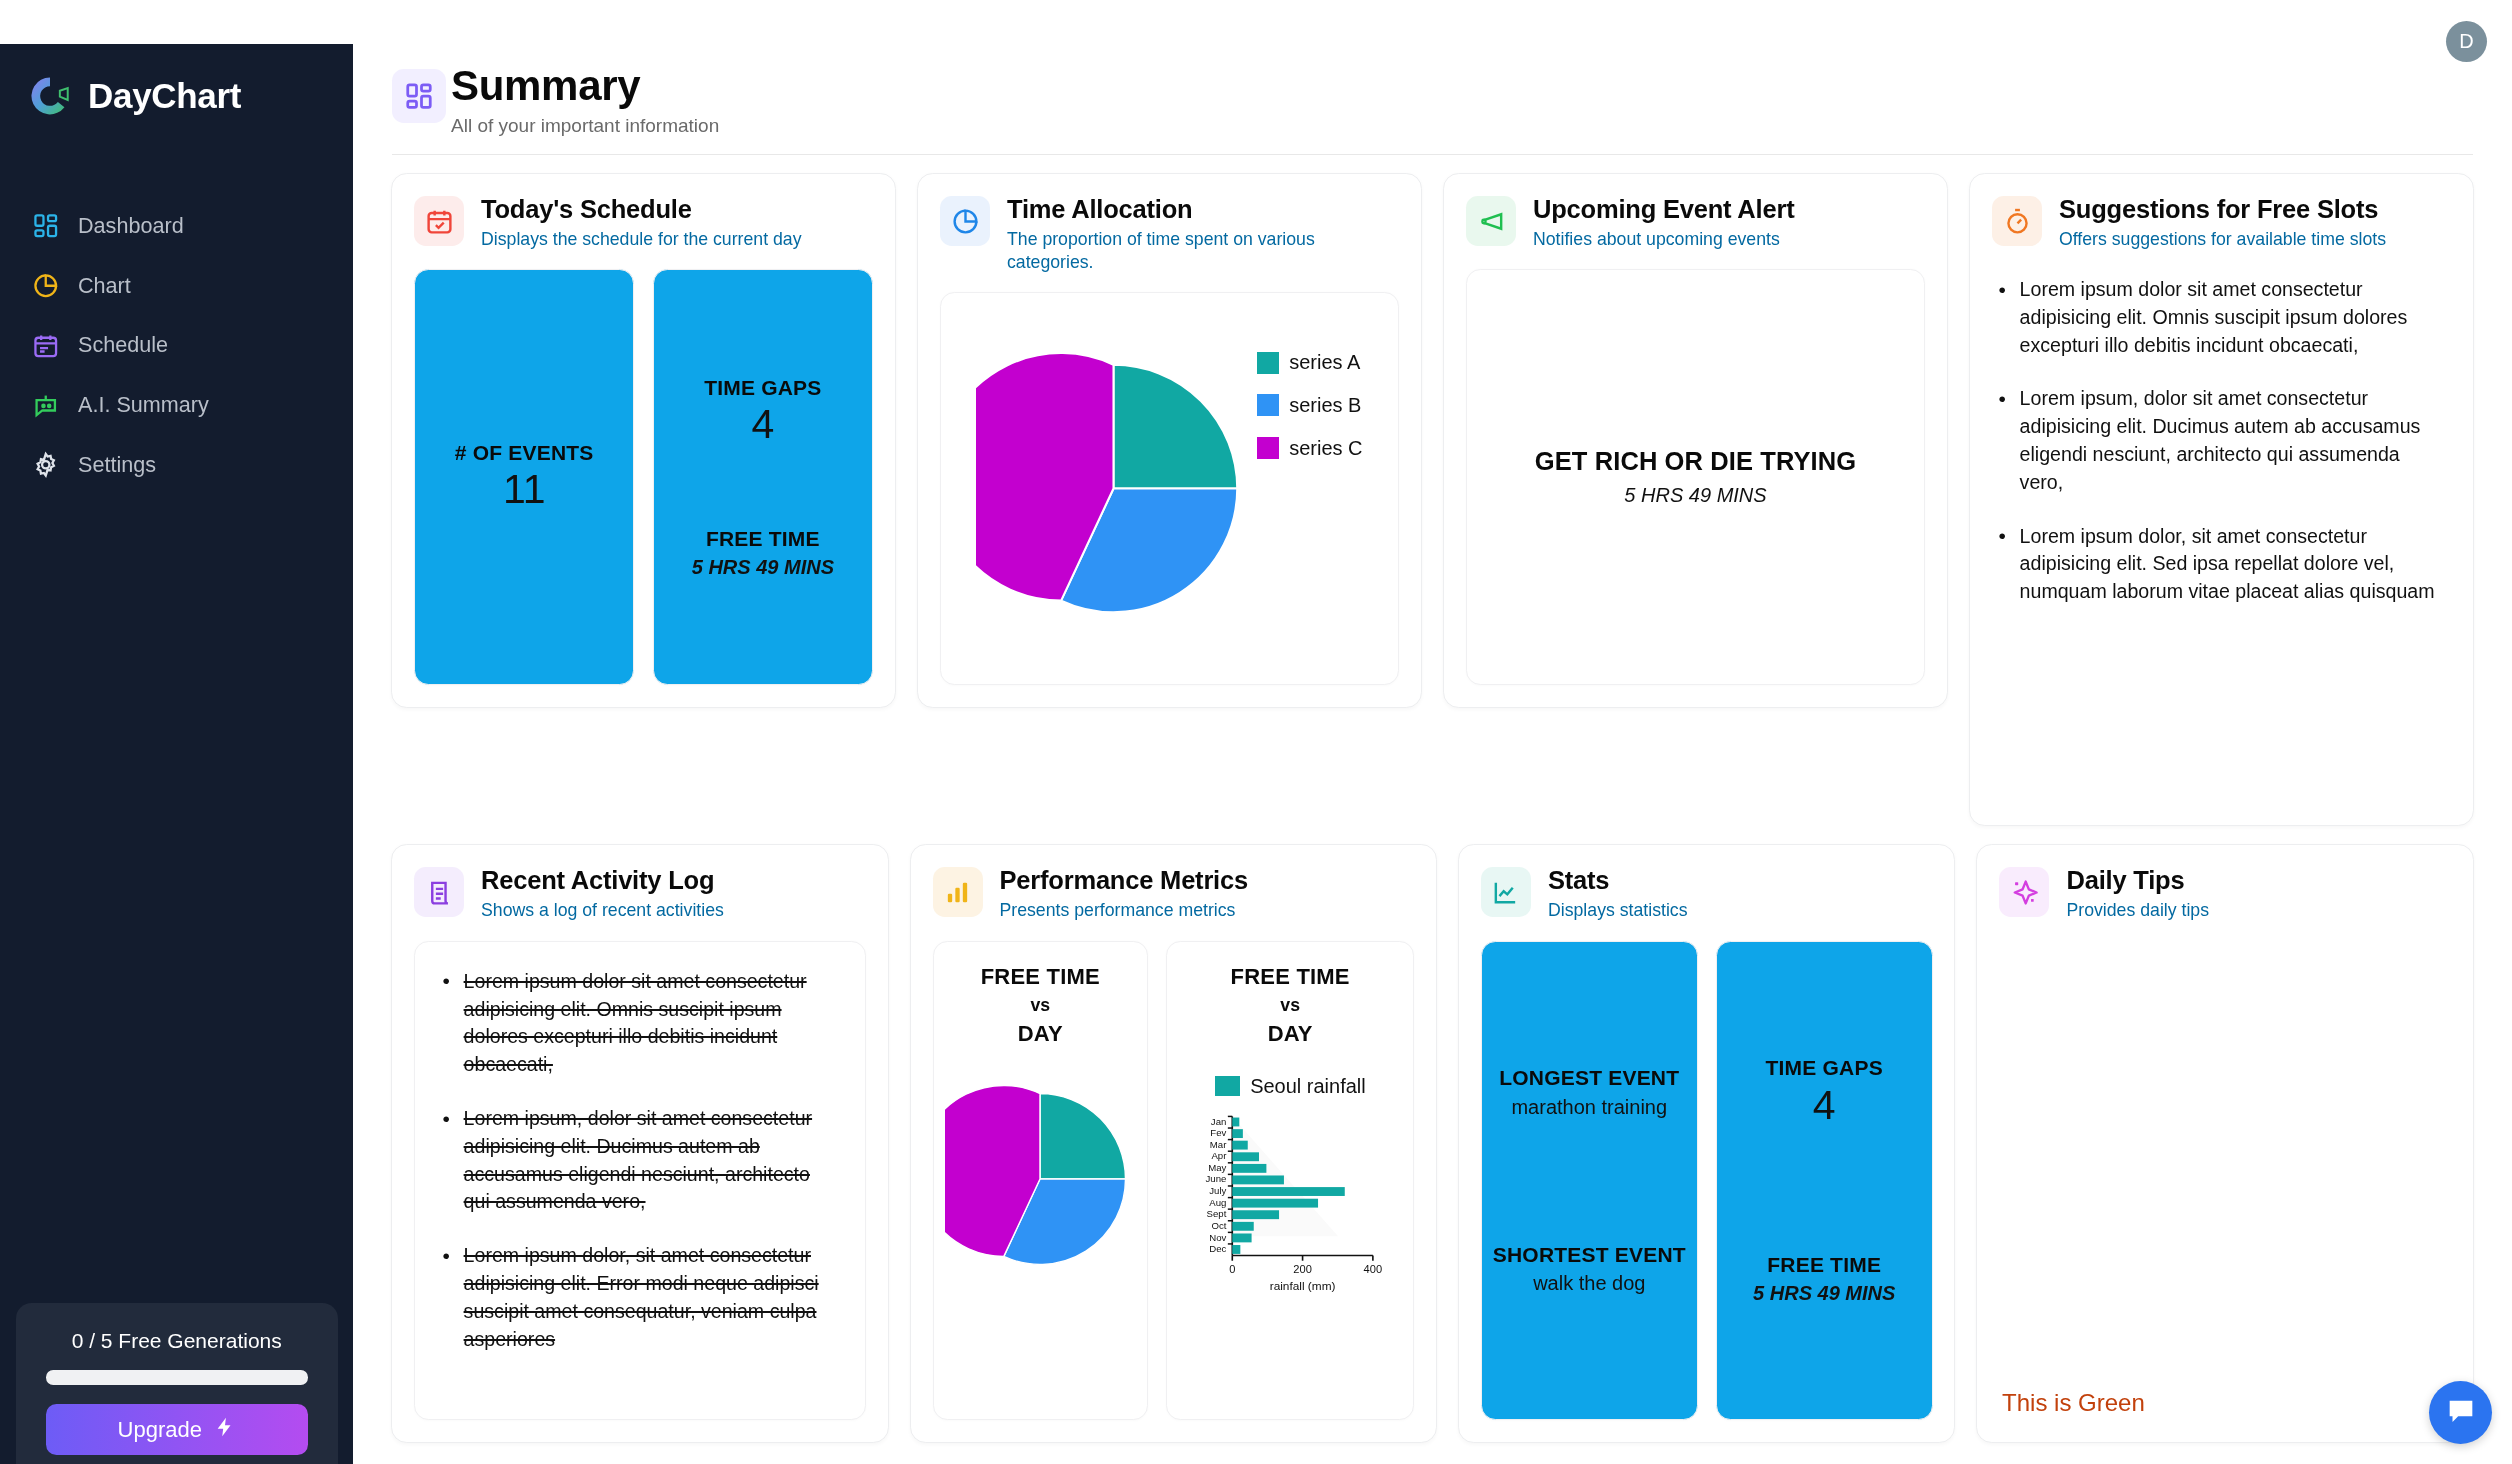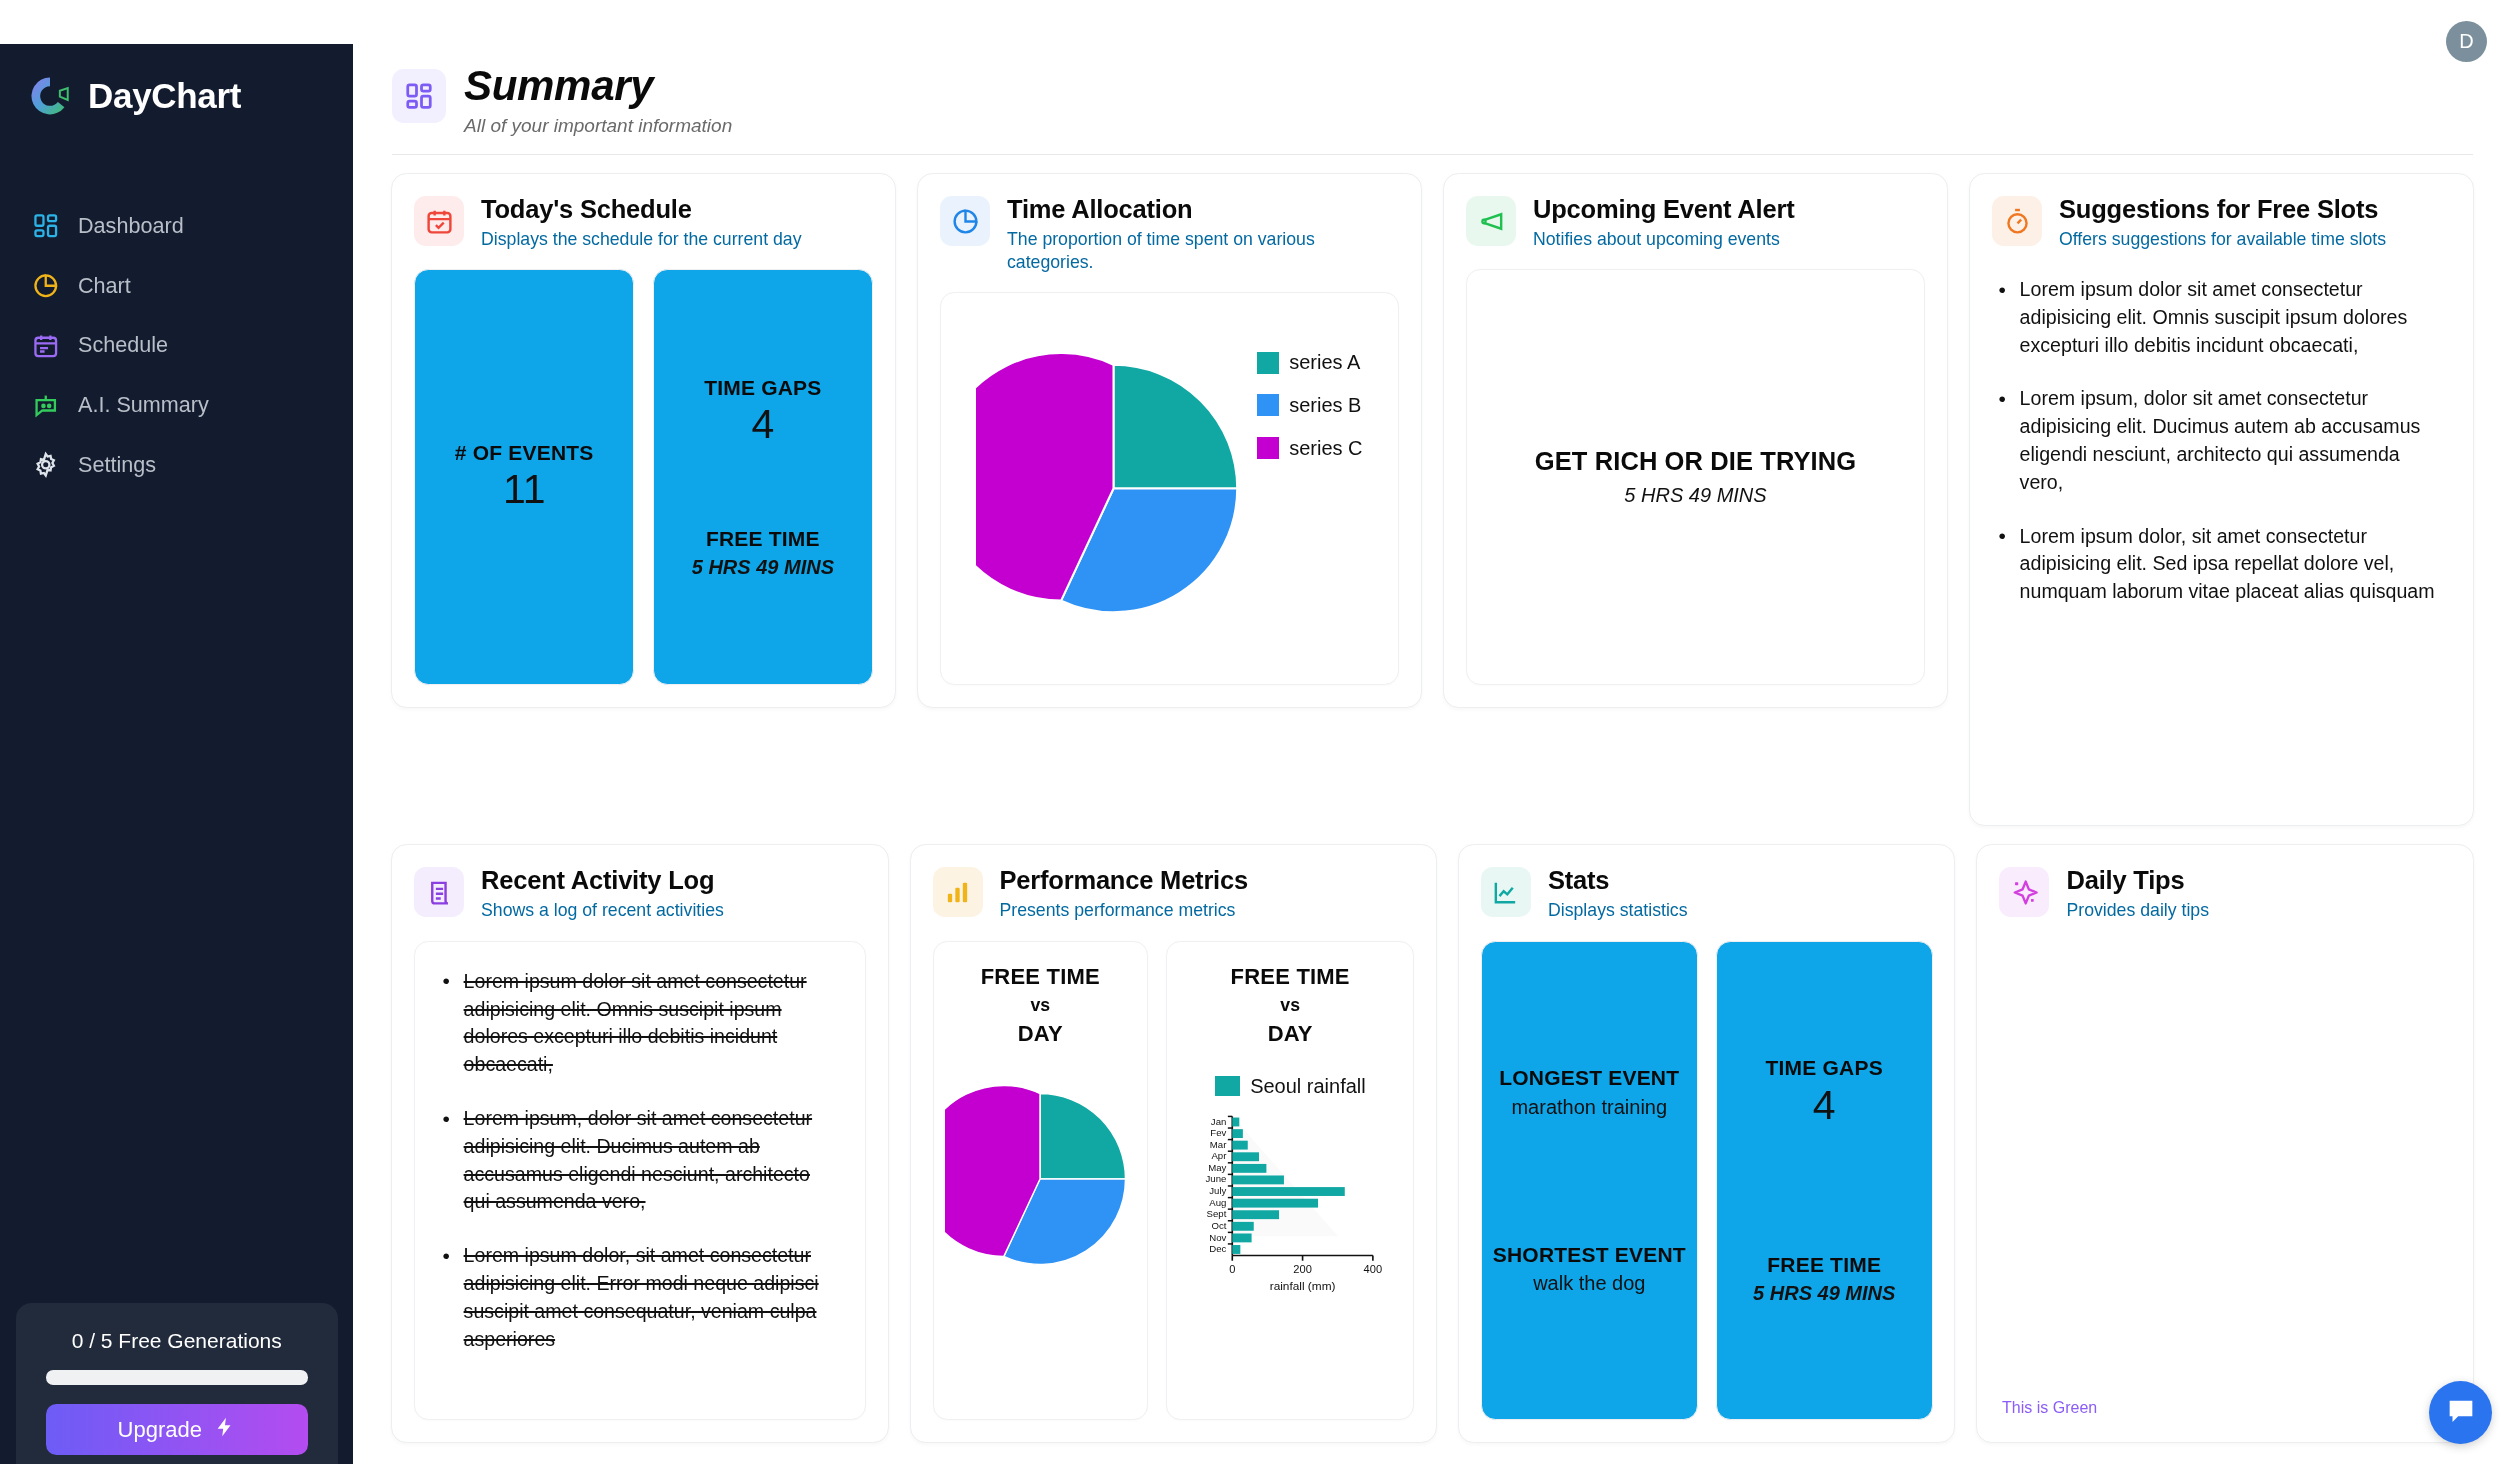--- a/index.html
+++ b/index.html
@@ -53,21 +53,21 @@
   .main { flex: 1; position: relative; background: #ffffff; height: 1464px; overflow: hidden; }
 
   .avatar {
     position: absolute; top: 21px; right: 25px;
     width: 41px; height: 41px; border-radius: 50%;
     background: #7b909c; color: #fff;
     display:flex; align-items:center; justify-content:center;
     font-size: 20px;
   }
 
-  .page-header { padding: 65px 0 0 39px; display: flex; align-items: flex-start; gap: 18px; font-style: italic; }
+  .page-header { padding: 65px 0 0 39px; display: flex; align-items: flex-start; gap: 5px; }
   .page-header-icon {
     width: 54px; height: 54px; border-radius: 11.8px; background: #f2efff;
     display:flex; align-items:center; justify-content:center; flex:0 0 54px;
     margin-top: 3.9px;
   }
   .page-title { font-size: 42px; font-weight: bold; color:#0a0a0a; line-height: 1.0; letter-spacing: -0.3px; }
   .page-sub { font-size: 19px; color:#6a6a6a; margin-top: 7.9px; }
   .header-rule { margin: 17px 39px 0 39px; border-bottom: 1.3px solid #e8e8e8; }
 
   .grid {
@@ -142,21 +142,21 @@
     padding: 22px 11.8px;
   }
   .m-title-a { font-size: 22px; font-weight:bold; color:#0a0a0a; letter-spacing:0.2px;}
   .m-title-b { font-size: 17.7px; font-weight:bold; color:#0a0a0a; margin-top: 5.2px; }
   .m-title-c { font-size: 22px; font-weight:bold; color:#0a0a0a; margin-top: 5.2px; letter-spacing:0.2px;}
 
   .bar-legend { display:flex; align-items:center; gap: 10.5px; margin-top: 27.5px; }
   .bar-legend .sw { width: 25px; height: 19.6px; background: var(--teal); }
   .bar-legend .tx { font-size: 20px; color:#111; }
 
-  .tip-text { font-size: 16px; color:#8b5cf6; padding: 0 2.6px 3.9px 2.6px; margin-top: 20px; }
+  .tip-text { font-size: 24px; color:#c2410c; padding: 0 2.6px 3.9px 2.6px; margin-top: 20px; }
 
   .qotd-card { margin-top: 21px; }
 
   .chat-fab {
     position: absolute; right: 19.6px; bottom: 19.6px;
     width: 63px; height: 63px; border-radius: 50%;
     background: #2b74f0;
     display:flex; align-items:center; justify-content:center;
     box-shadow: 0 2.6px 9.2px rgba(0,0,0,0.18);
     cursor:pointer;

